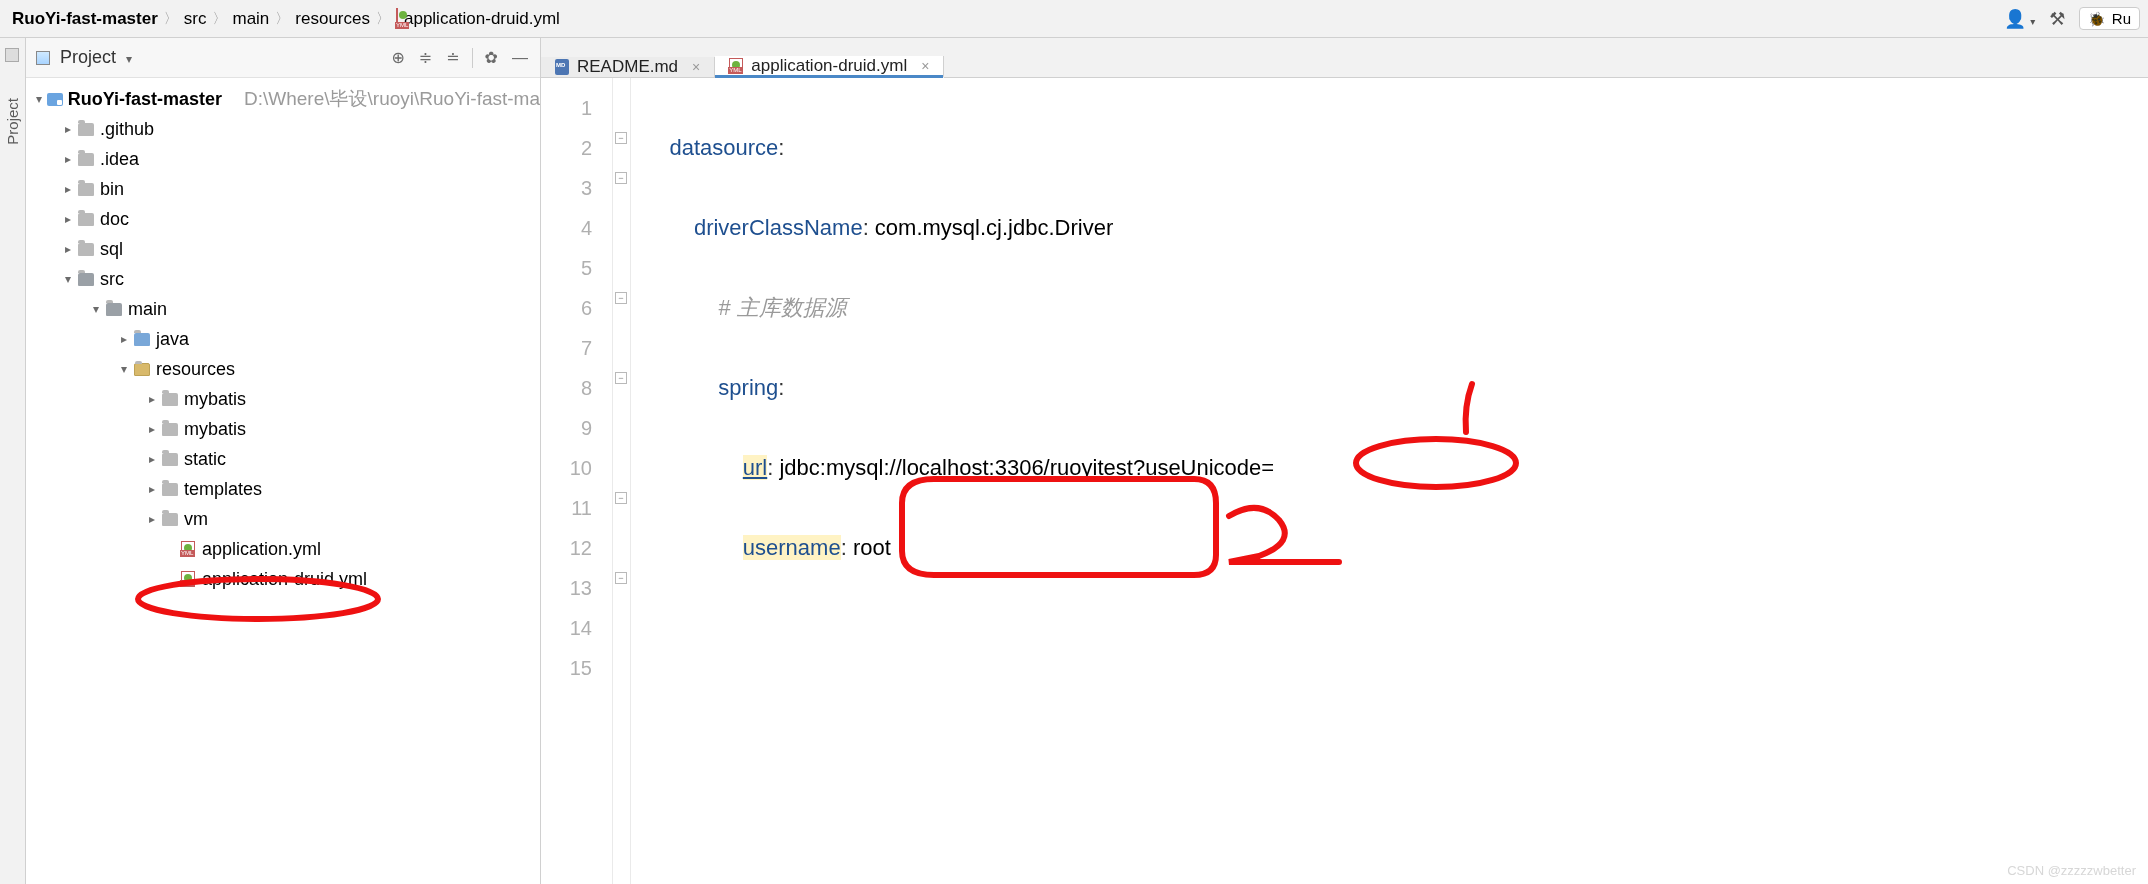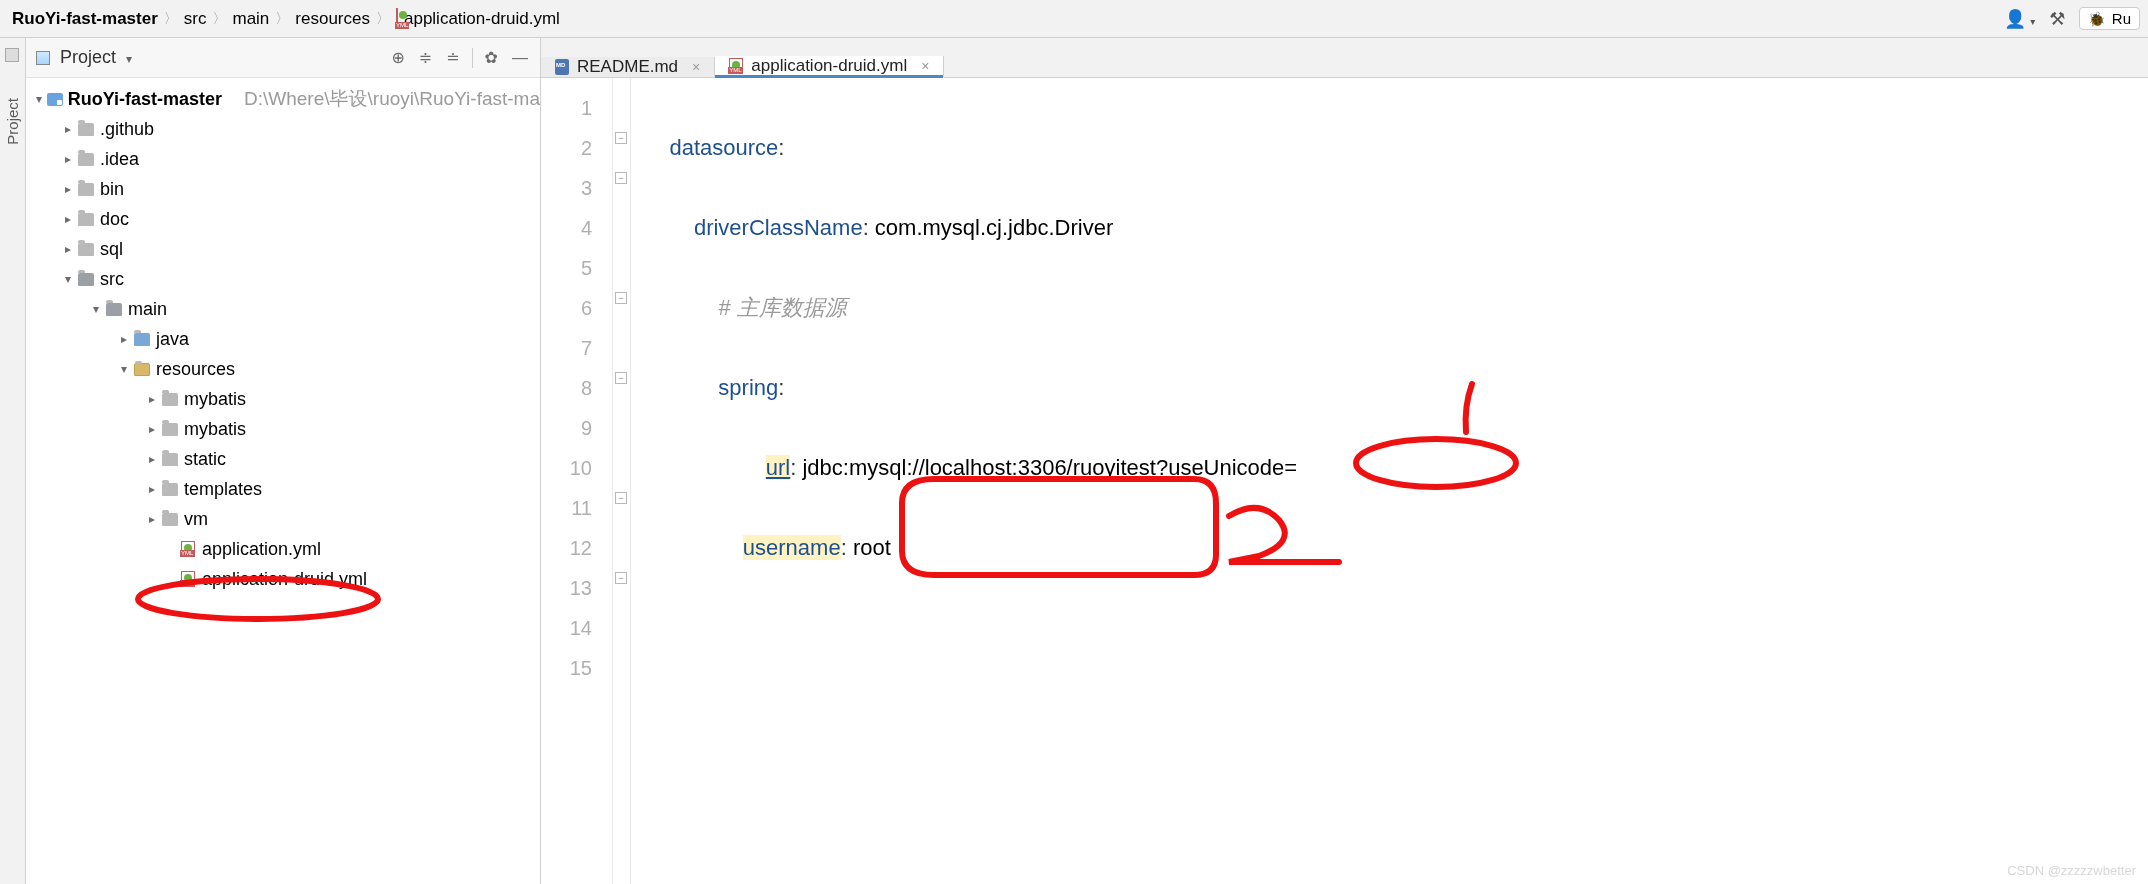--- a/index.html
+++ b/index.html
@@ -72,21 +72,21 @@
 .code-wrap { flex: 1; display: flex; min-height: 0; position: relative; background: #fff; }
 .gutter { width: 72px; background: #fff; border-right: 1px solid #eaeaea; text-align: right; padding: 10px 20px 10px 0; font-family: "JetBrains Mono","Consolas","Courier New",monospace; font-size: 20px; color: #b0b0b0; line-height: 40px; }
 .fold { width: 18px; border-right: 1px solid #eaeaea; position: relative; }
 .fold .fmk { position: absolute; left: 2px; width: 12px; height: 12px; border: 1px solid #b9b9b9; background: #fff; font-size: 9px; line-height: 10px; text-align: center; color: #888; }
 .code { flex: 1; padding: 10px 0 10px 14px; font-family: "JetBrains Mono","Consolas","Courier New",monospace; font-size: 22px; line-height: 40px; white-space: pre; overflow: hidden; position: relative; }
 .code .ln { height: 40px; }
 .c-key { color: #1e4f8f; }
 .c-cmt { color: #9a9a9a; font-style: italic; }
 .c-col { color: #333; }
 .hl-key { background: #fff3c4; }
-.underline { text-decoration: underline; text-decoration-color: #1e4f8f; margin-left: 23px; }
+.underline { text-decoration: underline; text-decoration-color: #1e4f8f; }
 
 
 .anno { position: absolute; pointer-events: none; }
 .anno svg { overflow: visible; }
 .anno path, .anno ellipse, .anno line, .anno circle { stroke: #e11; stroke-width: 6; fill: none; stroke-linecap: round; }
 
 .watermark { position: absolute; right: 12px; bottom: 6px; font-size: 13px; color: #d7d7d7; font-family: Arial; }
 </style>
 </head>
 <body>

